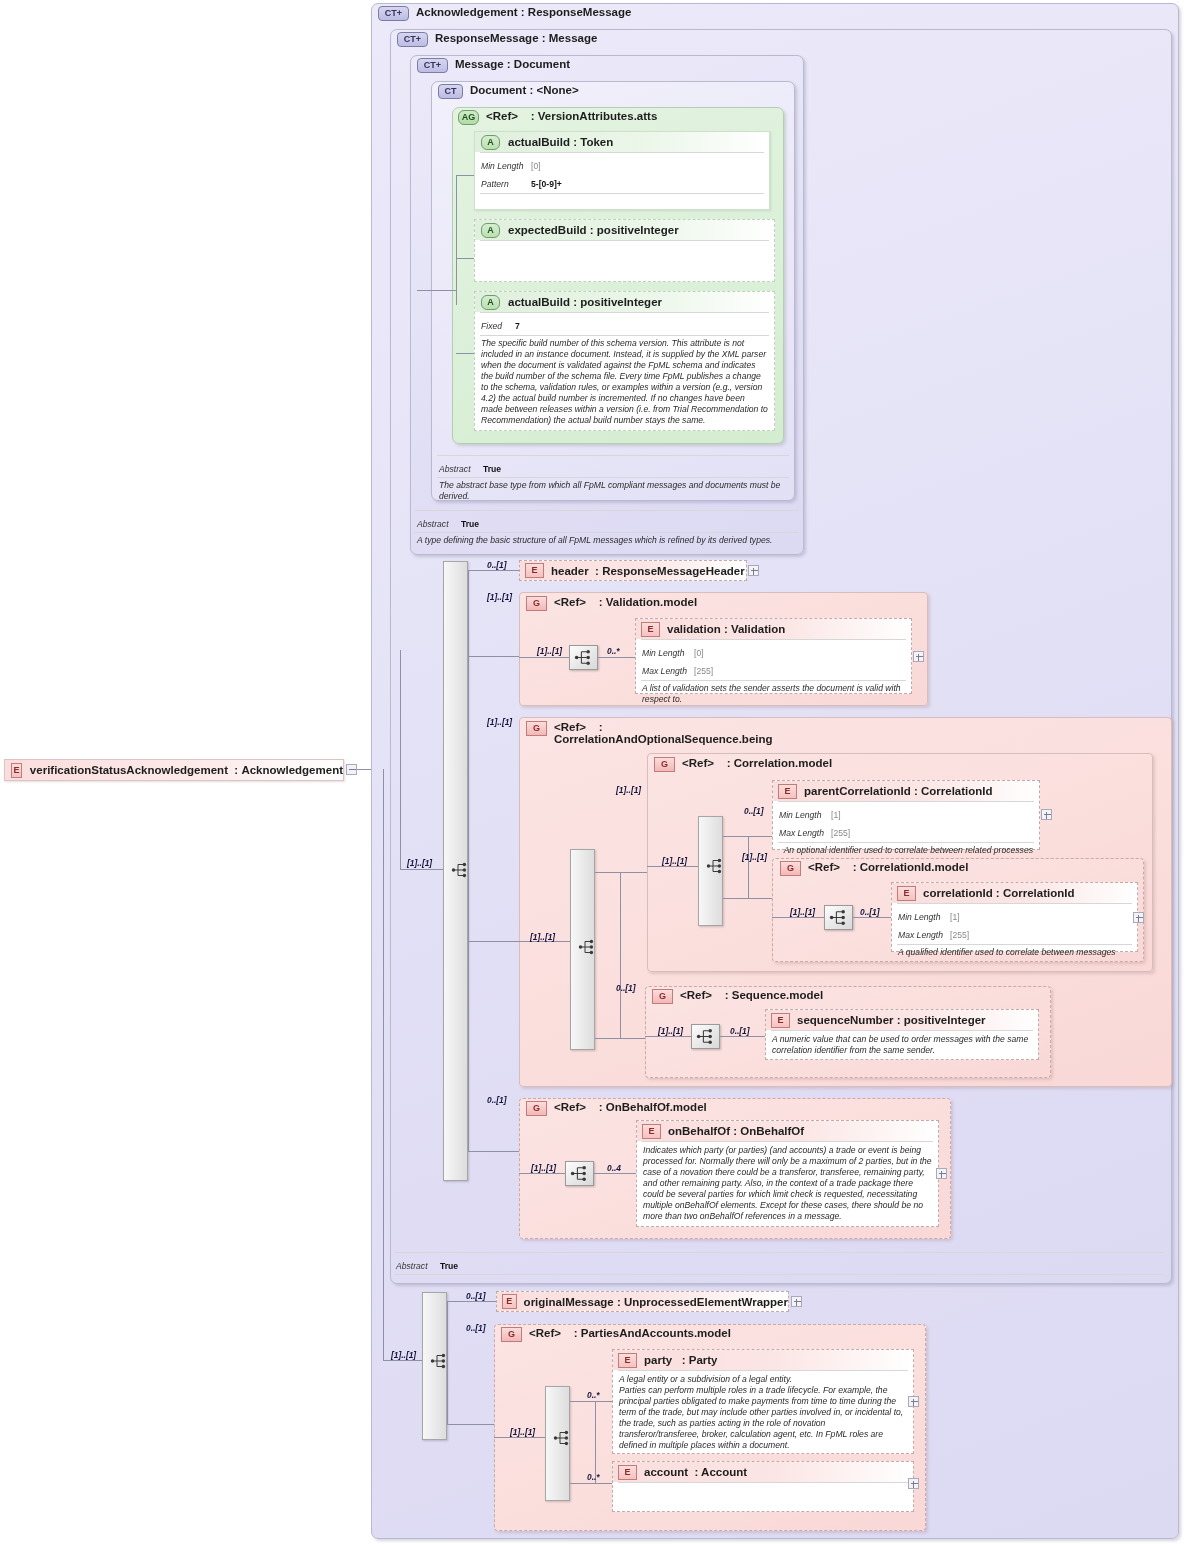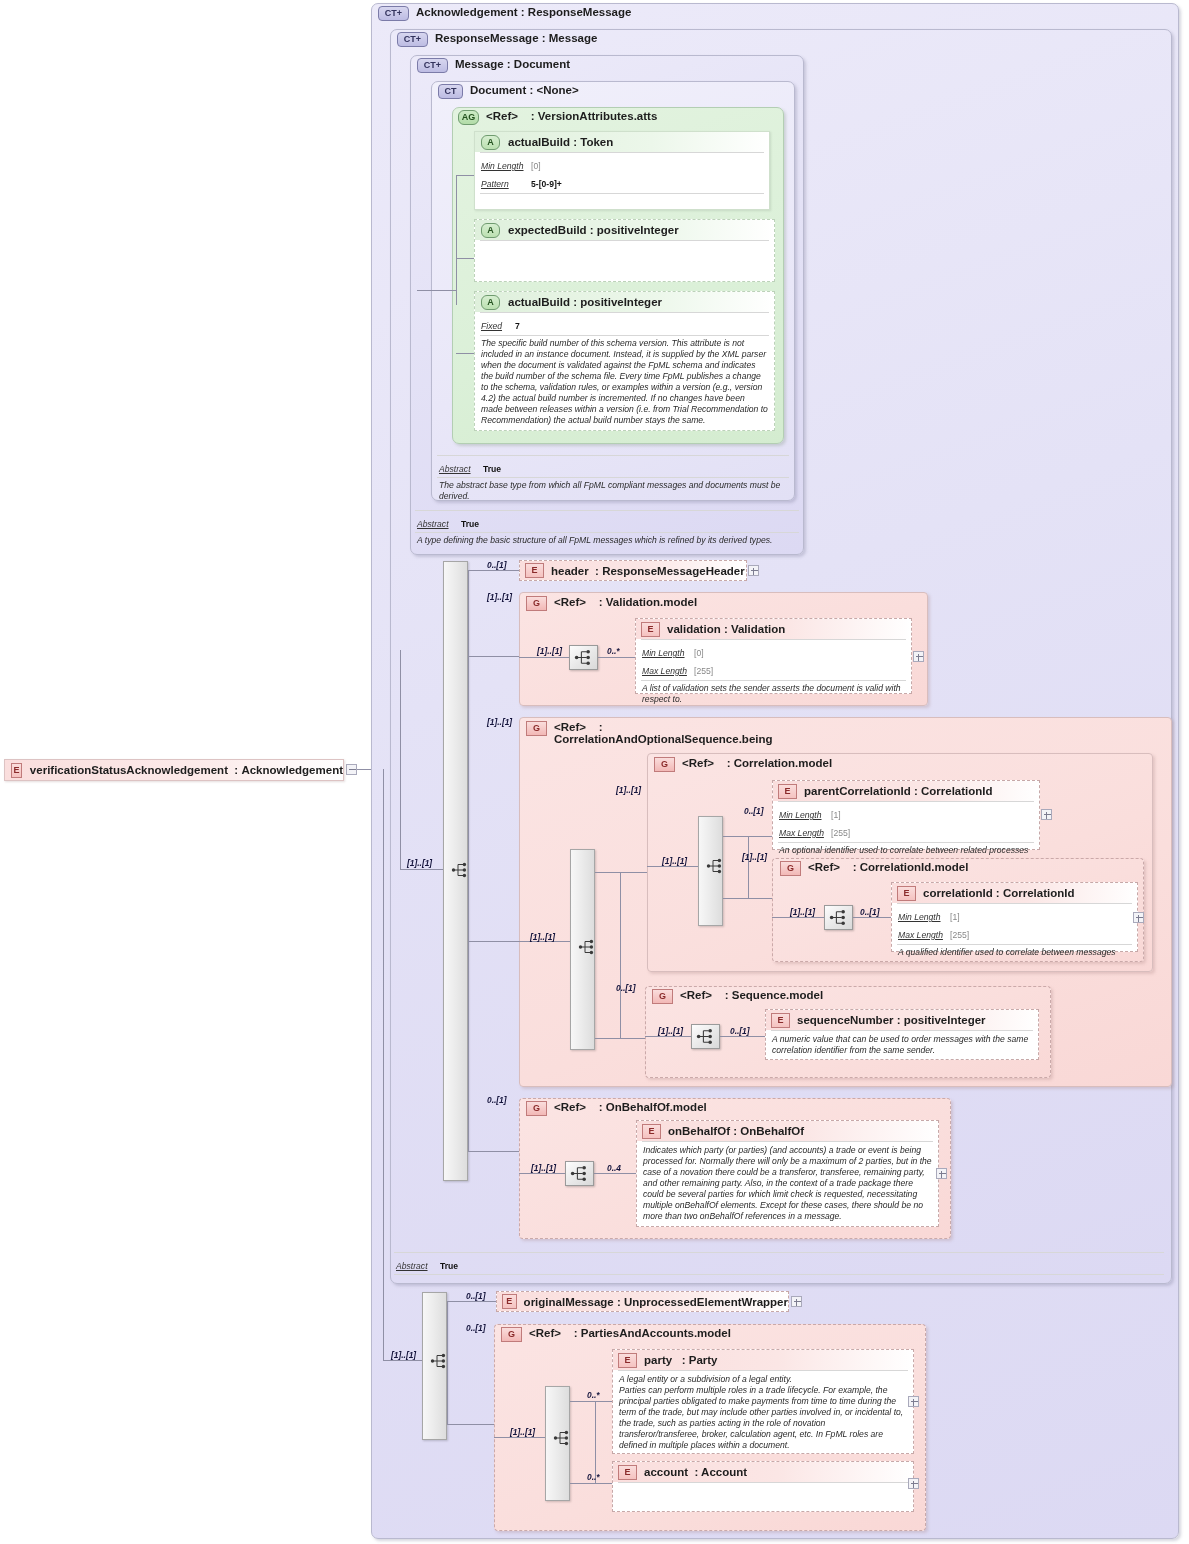--- a/index.html
+++ b/index.html
@@ -41,21 +41,21 @@
        background:linear-gradient(180deg,#fadddc,#f5c2c0);}
   .b-g{width:19px;border:1px solid #c07b7b;color:#8a2b2b;
        background:linear-gradient(180deg,#fadddc,#f2b8b6);}
 
   
   .title{font-size:11.5px;font-weight:bold;color:#1d1d1d;white-space:nowrap;}
   .title.wrapok{white-space:normal;}
   .ttl-row{display:flex;align-items:flex-start;gap:7px;}
 
   
-  .prop{font-size:8.6px;font-style:italic;color:#333;white-space:nowrap;text-decoration:underline;}
+  .prop{font-size:8.6px;font-style:italic;color:#333;white-space:nowrap;}
   .propv{font-size:8.6px;font-style:normal;color:#888;}
   .propv.dark{color:#111;font-weight:bold;font-style:normal;}
   .doc{font-size:8.6px;font-style:italic;color:#2a2a2a;line-height:11px;}
   .sep{border-top:1px solid #d7d7d7;}
 
   
   .line{background:#8f8fa5;}
   .hline{height:1px;}
   .vline{width:1px;}
   .card{position:absolute;font-size:8.4px;font-style:italic;font-weight:bold;
@@ -293,21 +293,21 @@
     <div class="hdr" style="height:20px;display:flex;align-items:center;padding-left:5px;gap:7px;">
       <span class="badge b-e">E</span>
       <span class="title"><span>parentCorrelationId</span>&nbsp;:&nbsp;<span>CorrelationId</span></span>
     </div>
     <div class="sep" style="margin:0 5px;"></div>
     <div style="padding:2px 6px 1px 6px;">
       <div><span class="prop" style="display:inline-block;width:52px;">Min Length</span><span class="propv">[1]</span></div>
       <div><span class="prop" style="display:inline-block;width:52px;">Max Length</span><span class="propv">[255]</span></div>
     </div>
     <div class="sep" style="margin:1px 5px 0 5px;"></div>
-    <div class="doc" style="padding:2px 6px;">An optional identifier used to correlate between related processes</div>
+    <div class="doc" style="padding:2px 6px;text-align:right;">An optional identifier used to correlate between related processes</div>
   </div>
   <div class="abs plus" style="left:1041px;top:809px;"></div>
 
   <div class="card" style="left:742px;top:852px;">[1]..[1]</div>
   <div class="abs grp-box dashed" style="left:772px;top:858px;width:372px;height:104px;"></div>
   <div class="abs ttl-row" style="left:780px;top:861px;">
     <span class="badge b-g">G</span>
     <span class="title"><span>&lt;Ref&gt;</span>&nbsp;&nbsp;&nbsp;&nbsp;<span>: CorrelationId.model</span></span>
   </div>
   <div class="abs seq" style="left:824px;top:905px;width:29px;height:25px;"></div>

